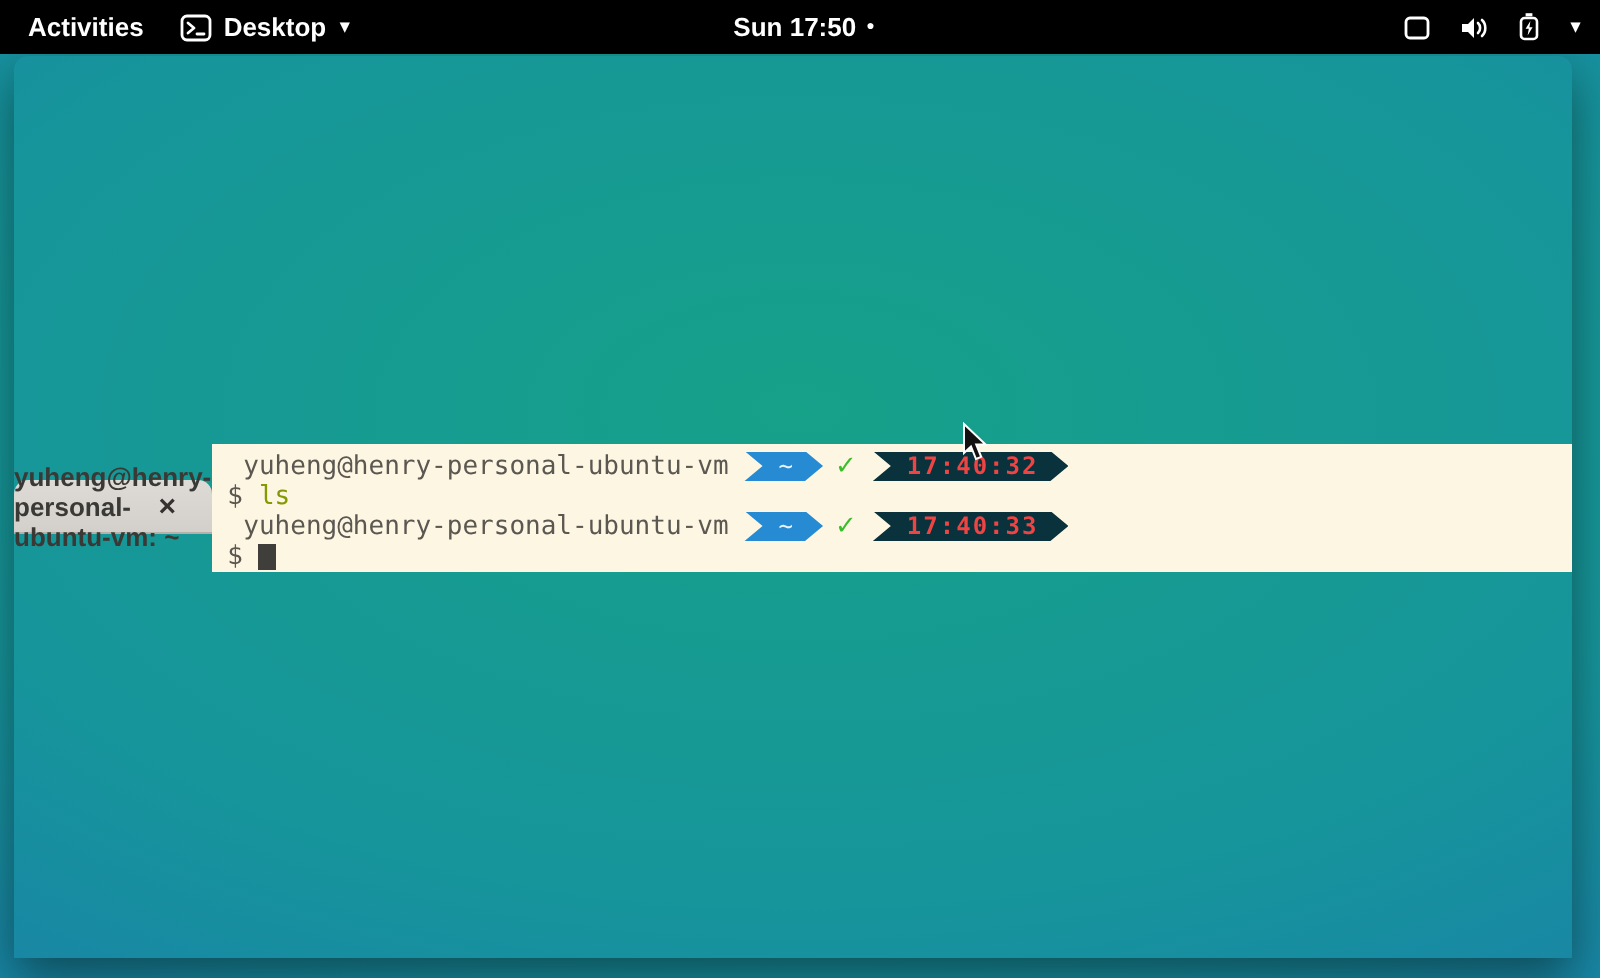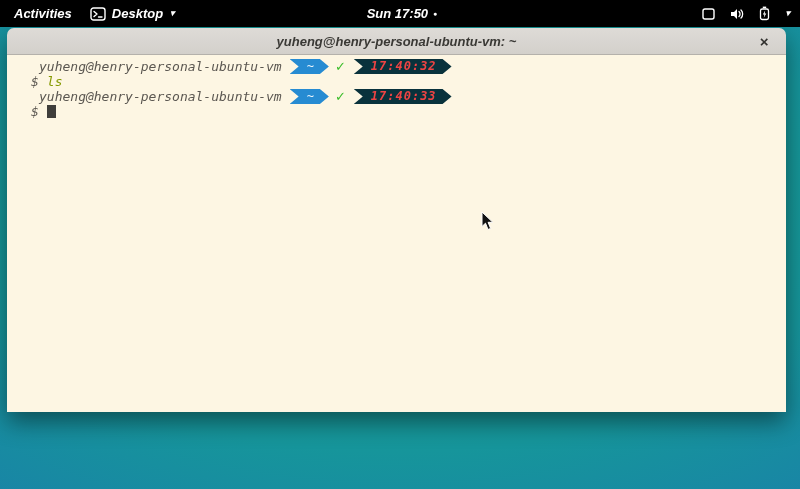--- a/index.html
+++ b/index.html
@@ -3,21 +3,20 @@
 <meta charset="utf-8">
 <style>
   * { margin:0; padding:0; box-sizing:border-box; }
   html,body { width:800px; height:489px; }
   body { font-family:"Liberation Sans", sans-serif; overflow:hidden; }
 
   .screen {
     position:relative; width:800px; height:489px; overflow:hidden;
     background: radial-gradient(135% 120% at 50% 42%,
       var(--desktop-teal, #16a189) 0%, #16959b 42%, #1b78ae 78%, var(--desktop-blue, #125a99) 100%);
-    font-style: italic;
   }
 
   
   .topbar {
     position:absolute; left:0; top:0; width:800px; height:27px;
     background:#000; color:#fff; display:flex; align-items:center;
     font-size:13px; font-weight:600; z-index:30;
   }
   .tb-left { display:flex; align-items:center; gap:14px; padding-left:10px; }
   .activities { padding:2px 4px; cursor:pointer; }
@@ -31,43 +30,43 @@
   .tb-center .clock-text { pointer-events:auto; }
   .notif-dot { font-size:7px; line-height:1; color:#fff; }
   .tb-right {
     position:absolute; right:8px; top:0; height:27px;
     display:flex; align-items:center; gap:13px; padding-right:2px;
   }
   .tb-right svg { display:block; }
 
   
   .window {
-    position:absolute; left:7px; top:28px; width:779px; height:384px;
+    position:absolute; left:7px; top:28px; width:779px; height:451px;
     border-radius:7px 7px 0 0;
     box-shadow:0 10px 24px rgba(0,0,0,0.45);
-    display:flex; flex-direction:column; z-index:10;
+    display:flex; flex-direction:row; z-index:10;align-items:center;
   }
   .titlebar {
     height:27px; flex:0 0 27px;
     background:linear-gradient(#dedbd7, #d3d0cb);
     border-bottom:1px solid #b4b1ab;
     border-radius:7px 7px 0 0;
     display:flex; align-items:center; justify-content:center;
     position:relative;
     color:#3a3935; font-size:13px; font-weight:700;
   }
   .close-btn {
     position:absolute; right:12px; top:0; height:27px; width:20px;
     display:flex; align-items:center; justify-content:center;
     color:#33322f; font-size:15px; font-weight:700; cursor:pointer;
   }
   .content {
     flex:1; background:var(--terminal-bg, #fdf6e3);
     font-family:"DejaVu Sans Mono","Liberation Mono",monospace;
-    font-size:13px; padding:4px 0 0 24px; overflow:hidden;
+    font-size:13px; padding:4px 0 0 8px; overflow:hidden;
     border-radius:0;
   }
   .trow { height:15px; line-height:15px; white-space:pre; display:flex; align-items:center; }
   .prompt-row { padding-left:8px; }
   .p-user { color:#5b5751; }
 
   .pl-seg {
     display:inline-flex; align-items:center; justify-content:center;
     height:15px; margin-left:8px;
     clip-path: polygon(0 0, calc(100% - 9px) 0, 100% 50%, calc(100% - 9px) 100%, 0 100%, 9px 50%);

